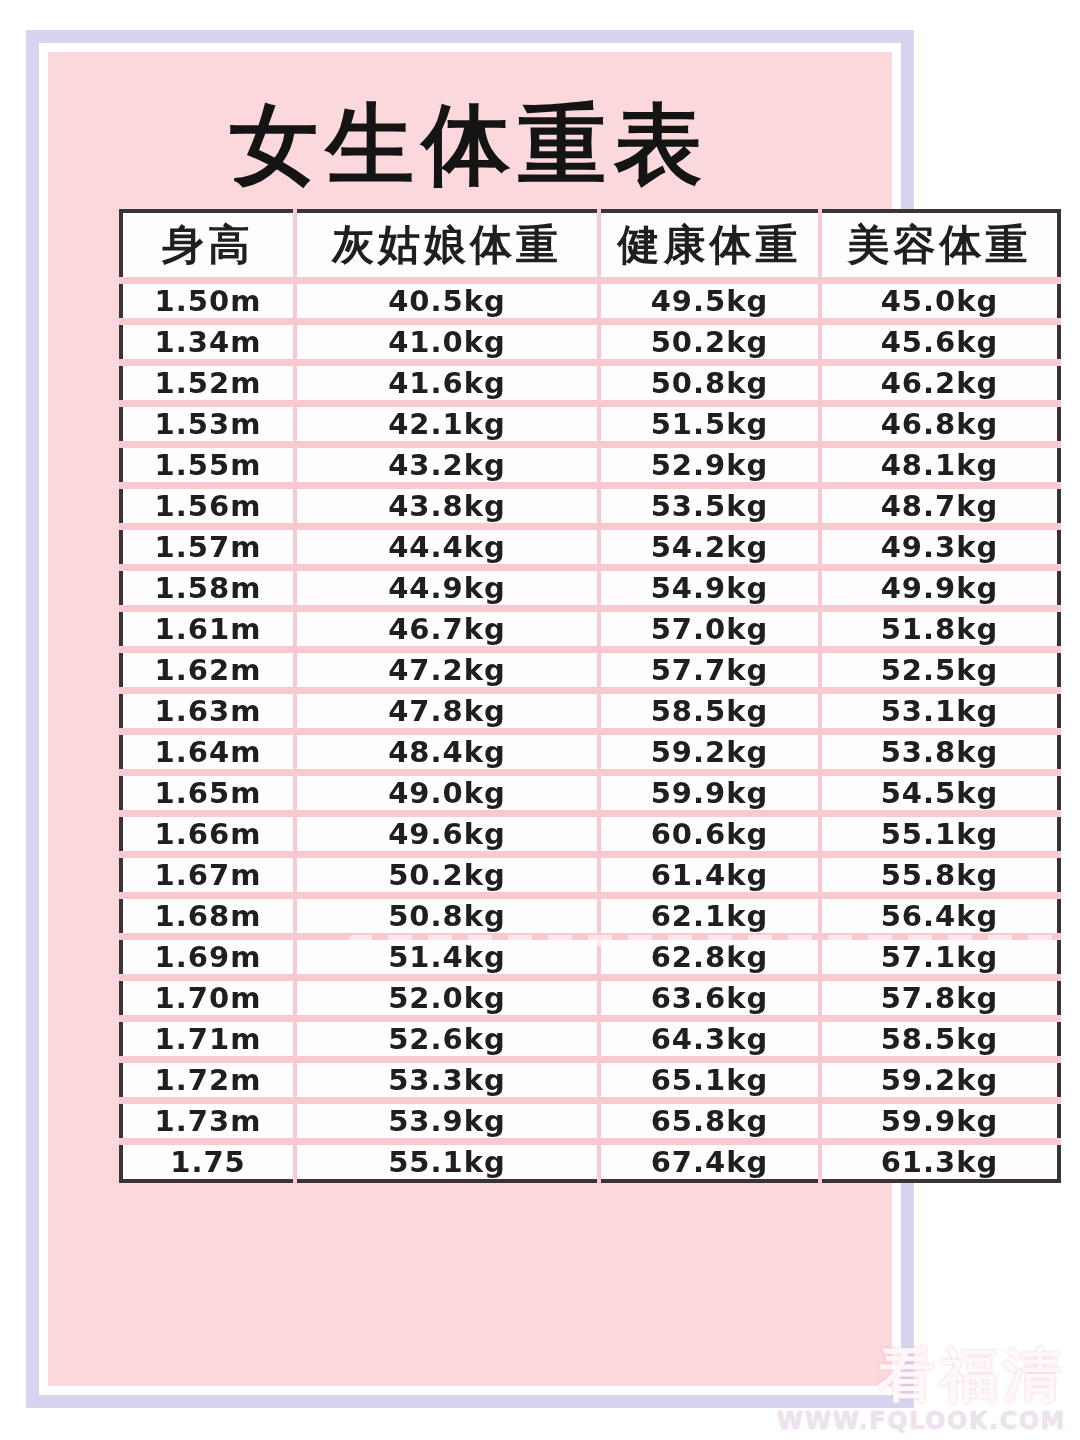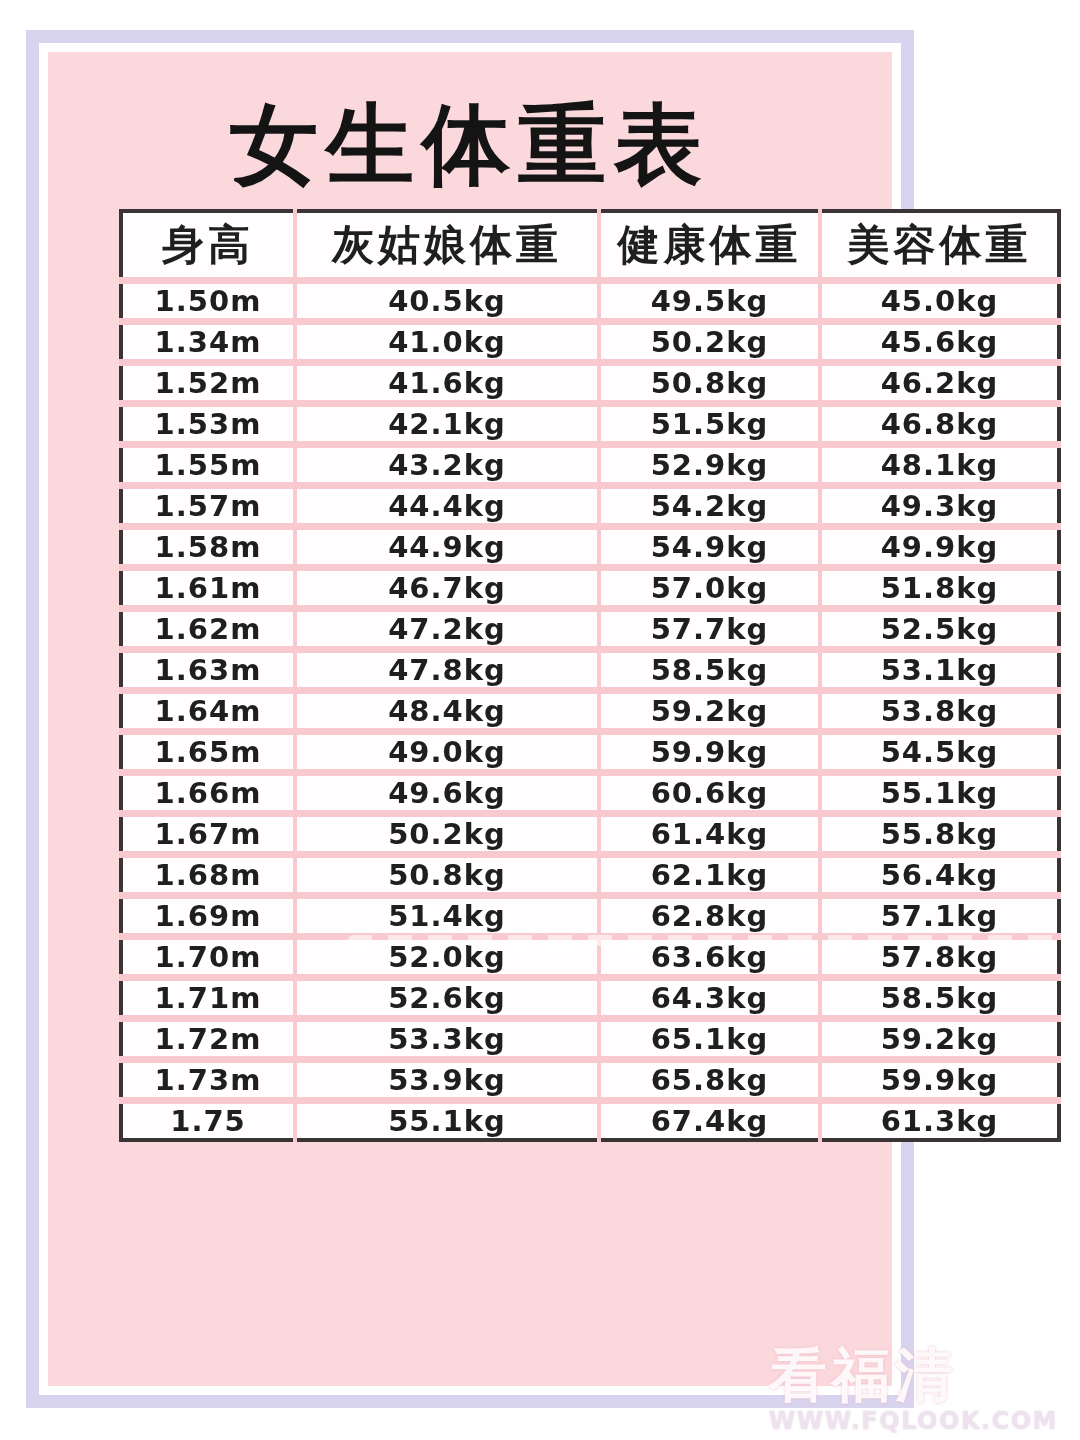--- a/index.html
+++ b/index.html
@@ -66,22 +66,22 @@
     font-size:29px;font-weight:700;letter-spacing:1px;
   }
   .mid-watermark{
     position:absolute;left:300px;top:883px;width:770px;height:11px;
     background:repeating-linear-gradient(90deg,
       rgba(255,255,255,0.55) 0 24px, rgba(255,255,255,0) 24px 40px);
     border-radius:6px;
     pointer-events:none;
   }
   .watermark{
-    position:absolute;right:22px;bottom:6px;
-    text-align:left;line-height:1.05;
+    position:absolute;right:14px;bottom:6px;
+    text-align:right;line-height:1.05;
     pointer-events:none;
   }
   .wm-name{
     font-size:58px;font-weight:900;letter-spacing:5px;
     color:rgba(255,253,254,0.90);
     text-shadow:0 0 3px rgba(234,185,197,0.85);
   }
   .wm-url{
     margin-top:3px;
     font-size:24px;font-weight:700;letter-spacing:1.5px;
@@ -137,20 +137,26 @@
               <td>51.5kg</td>
               <td>46.8kg</td>
             </tr>
             <tr>
               <td>1.55m</td>
               <td>43.2kg</td>
               <td>52.9kg</td>
               <td>48.1kg</td>
             </tr>
             <tr>
+              <td>1.56m</td>
+              <td>43.8kg</td>
+              <td>53.5kg</td>
+              <td>48.7kg</td>
+            </tr>
+            <tr>
               <td>1.57m</td>
               <td>44.4kg</td>
               <td>54.2kg</td>
               <td>49.3kg</td>
             </tr>
             <tr>
               <td>1.58m</td>
               <td>44.9kg</td>
               <td>54.9kg</td>
               <td>49.9kg</td>

